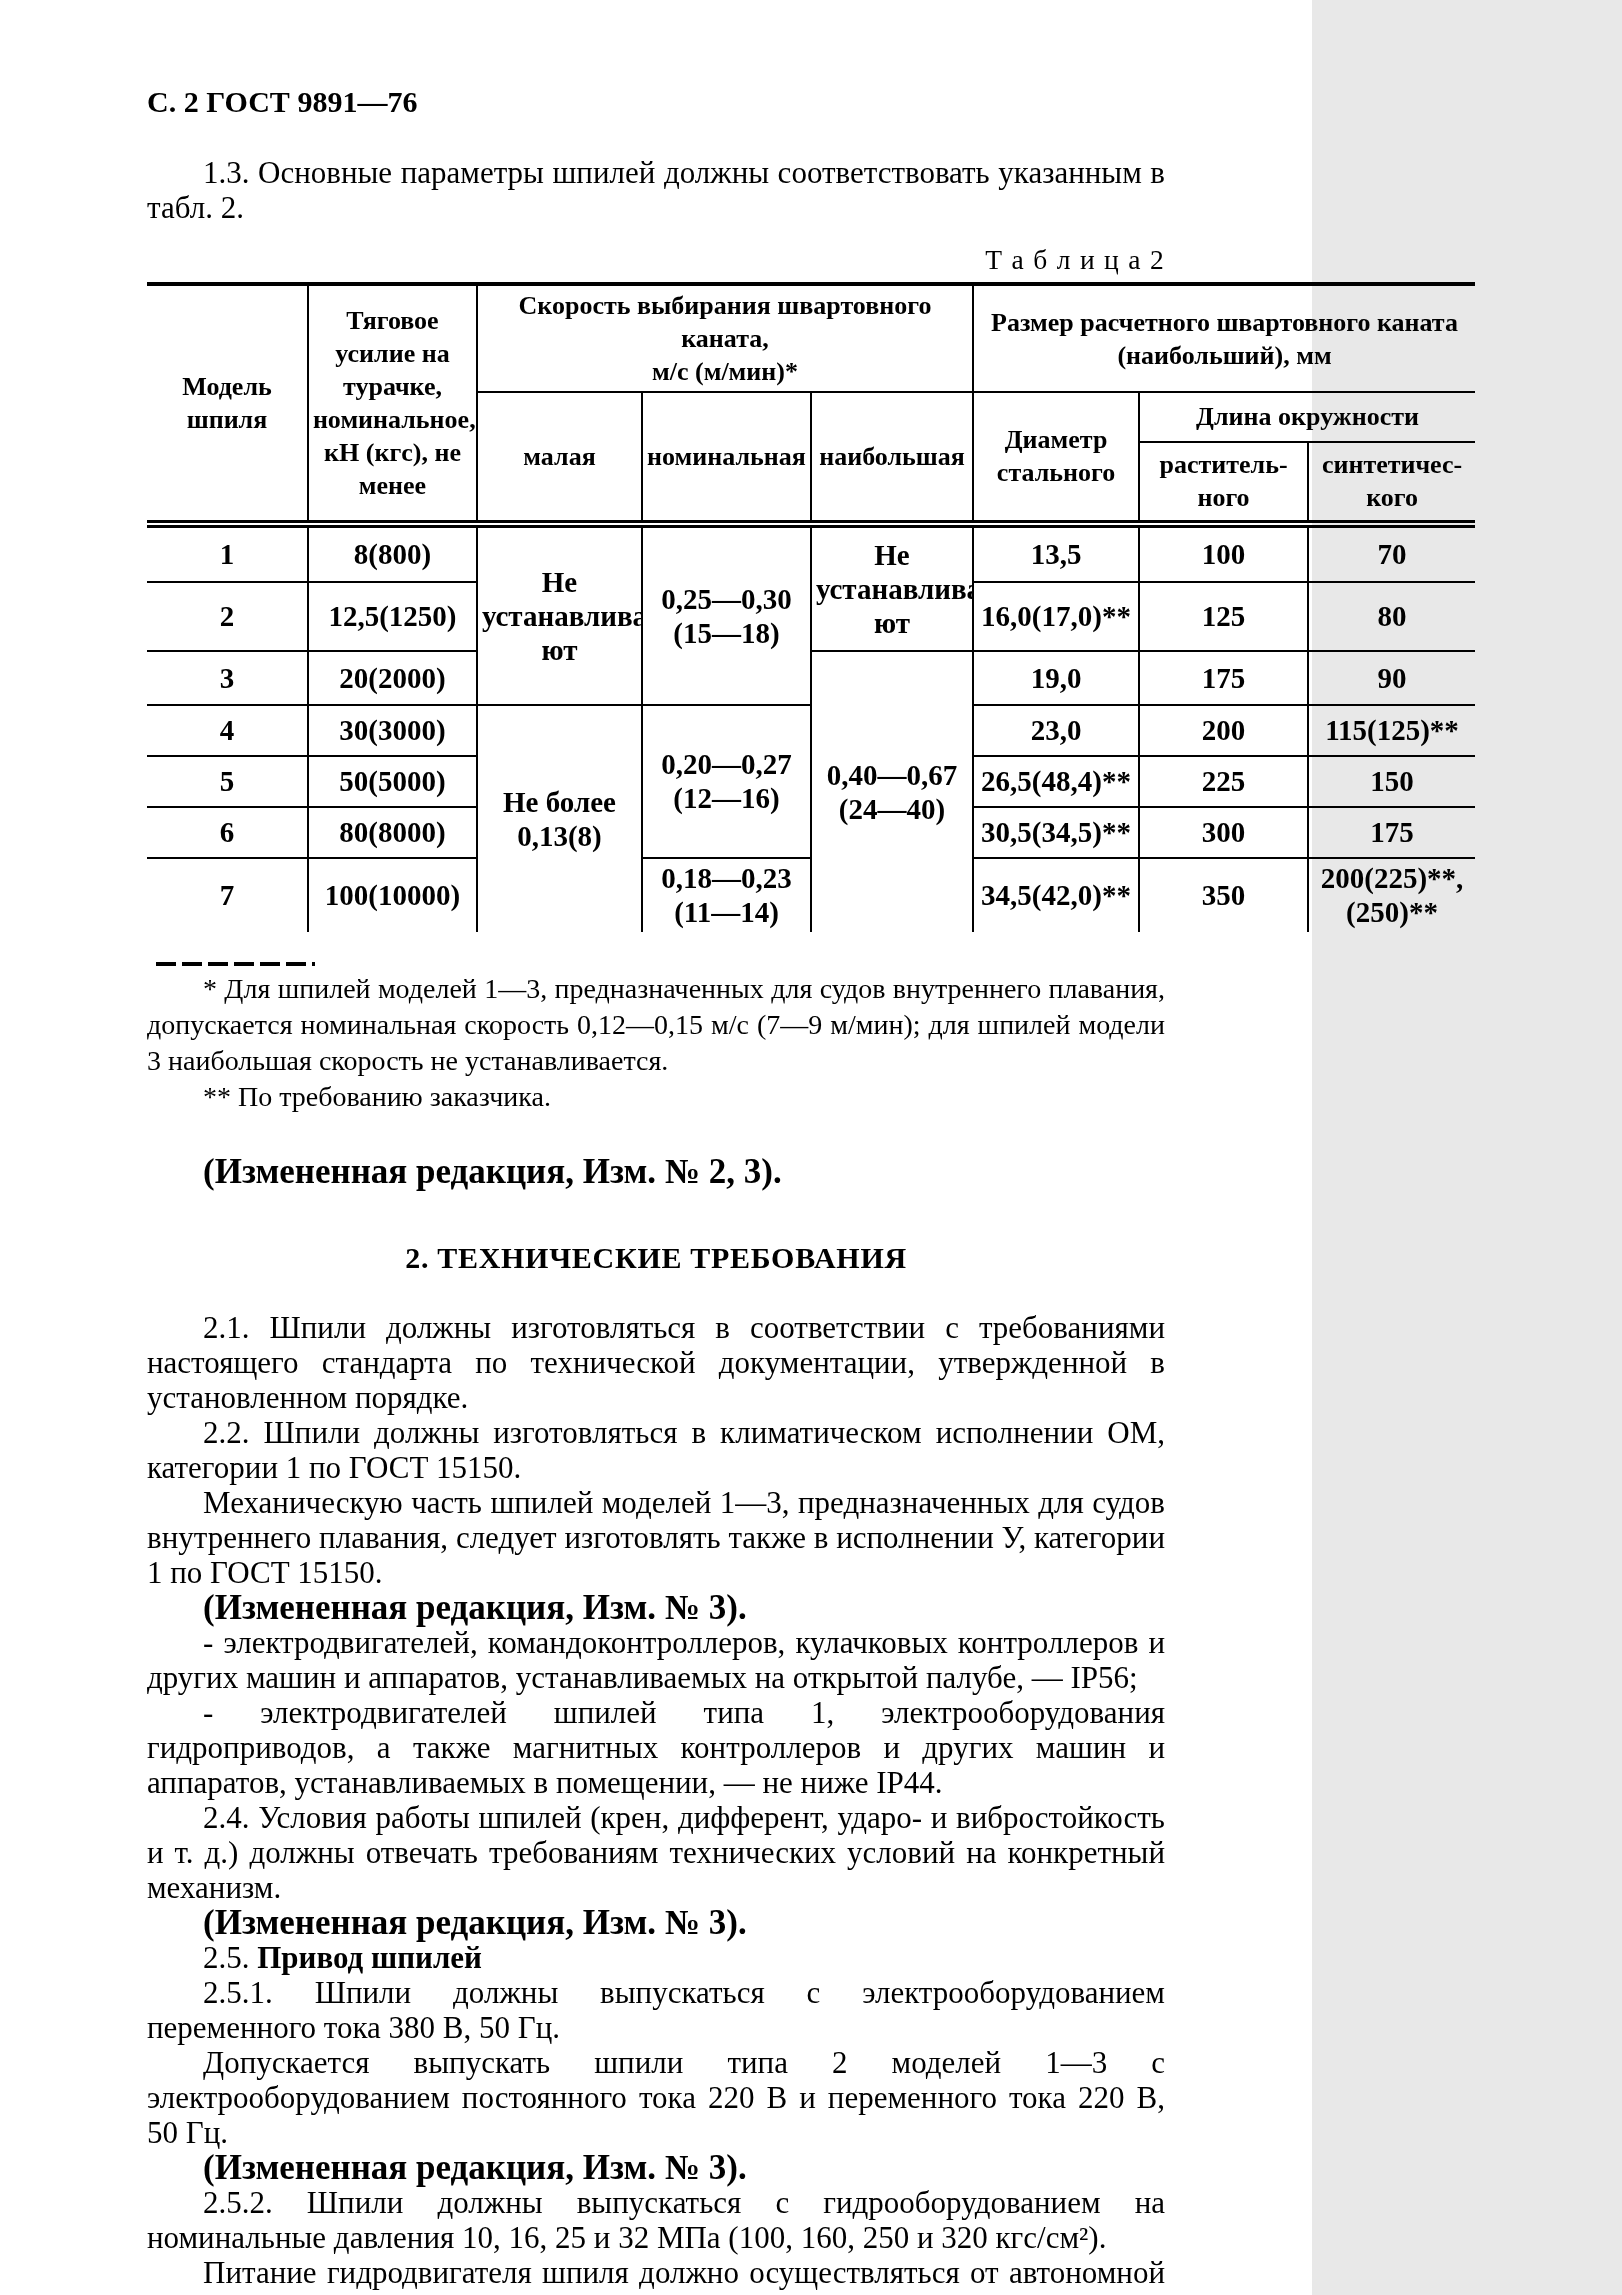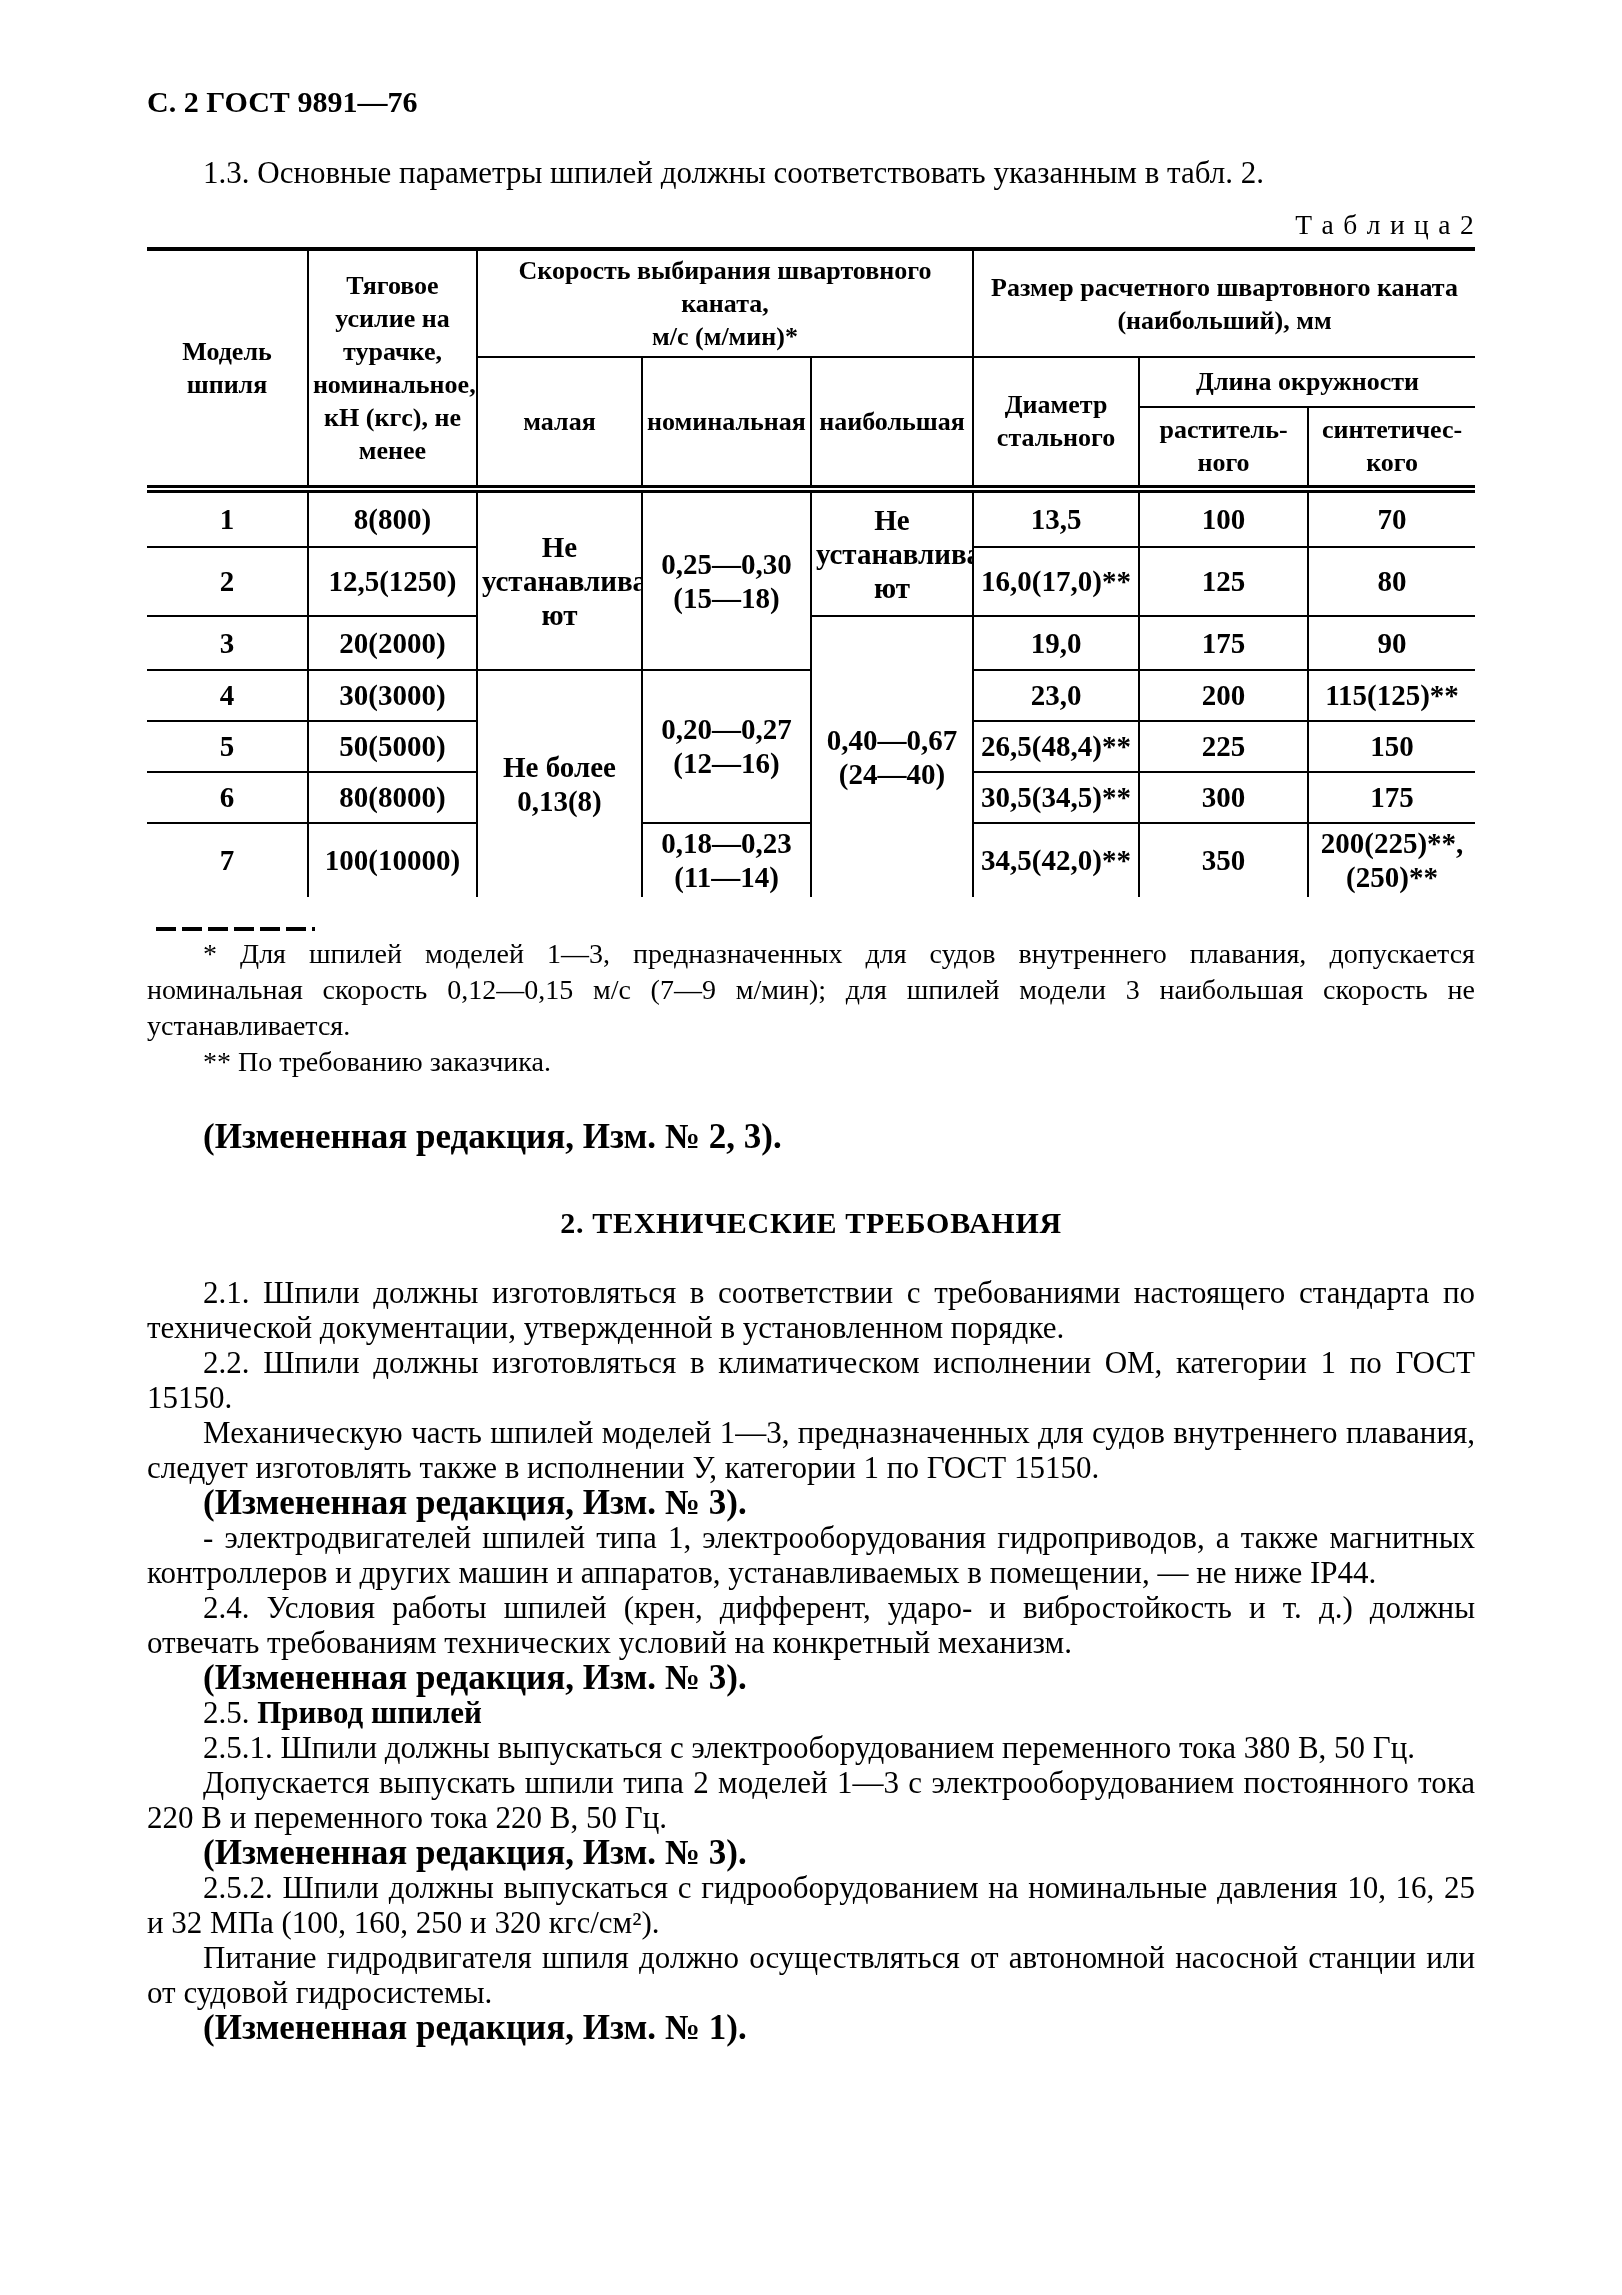--- a/index.html
+++ b/index.html
@@ -1,18 +1,18 @@
 <!DOCTYPE html>
 <html lang="ru" style="font-size:10.5px"><head>
 <meta charset="utf-8">
 <style>
   html,body{margin:0;padding:0;background:#e8e8e8;}
   .page{
     position:relative;
-    width:1622px;height:2295px;
+    width:1312px;height:2295px;
     box-sizing:border-box;
     background:#ffffff;
     color:#000;
     padding:85px 147px 0 147px;
     font-family:"Liberation Serif","DejaVu Serif",serif;
   }
   .page-header{
     font-size:30px;font-weight:bold;line-height:34px;margin:0;
   }
   .body-text{
@@ -201,20 +201,21 @@
   <p class="footnote second">** По требованию заказчика.</p>
 
   <p class="amendment am23">(Измененная редакция, Изм. № 2, 3).</p>
 
   <h2 class="section-title">2. ТЕХНИЧЕСКИЕ ТРЕБОВАНИЯ</h2>
 
   <p class="body-text indent first-body-para">2.1. Шпили должны изготовляться в соответствии с требованиями настоящего стандарта по технической документации, утвержденной в установленном порядке.</p>
   <p class="body-text indent">2.2. Шпили должны изготовляться в климатическом исполнении ОМ, категории 1 по ГОСТ 15150.</p>
   <p class="body-text indent">Механическую часть шпилей моделей 1—3, предназначенных для судов внутреннего плавания, следует изготовлять также в исполнении У, категории 1 по ГОСТ 15150.</p>
   <p class="amendment">(Измененная редакция, Изм. № 3).</p>
+  <p class="body-text indent">- электродвигателей, командоконтроллеров, кулачковых контроллеров и других машин и аппаратов, устанавливаемых на открытой палубе, — IP56;</p>
   <p class="body-text indent">- электродвигателей шпилей типа 1, электрооборудования гидроприводов, а также магнитных контроллеров и других машин и аппаратов, устанавливаемых в помещении, — не ниже IP44.</p>
   <p class="body-text indent">2.4. Условия работы шпилей (крен, дифферент, ударо- и вибростойкость и т. д.) должны отвечать требованиям технических условий на конкретный механизм.</p>
   <p class="amendment">(Измененная редакция, Изм. № 3).</p>
   <p class="body-text indent"><span>2.5.</span> <span class="bold">Привод шпилей</span></p>
   <p class="body-text indent">2.5.1. Шпили должны выпускаться с электрооборудованием переменного тока 380 В, 50 Гц.</p>
   <p class="body-text indent">Допускается выпускать шпили типа 2 моделей 1—3 с электрооборудованием постоянного тока 220 В и переменного тока 220 В, 50 Гц.</p>
   <p class="amendment">(Измененная редакция, Изм. № 3).</p>
   <p class="body-text indent">2.5.2. Шпили должны выпускаться с гидрооборудованием на номинальные давления 10, 16, 25 и 32 МПа (100, 160, 250 и 320 кгс/см²).</p>
   <p class="body-text indent">Питание гидродвигателя шпиля должно осуществляться от автономной насосной станции или от судовой гидросистемы.</p>
   <p class="amendment">(Измененная редакция, Изм. № 1).</p>

